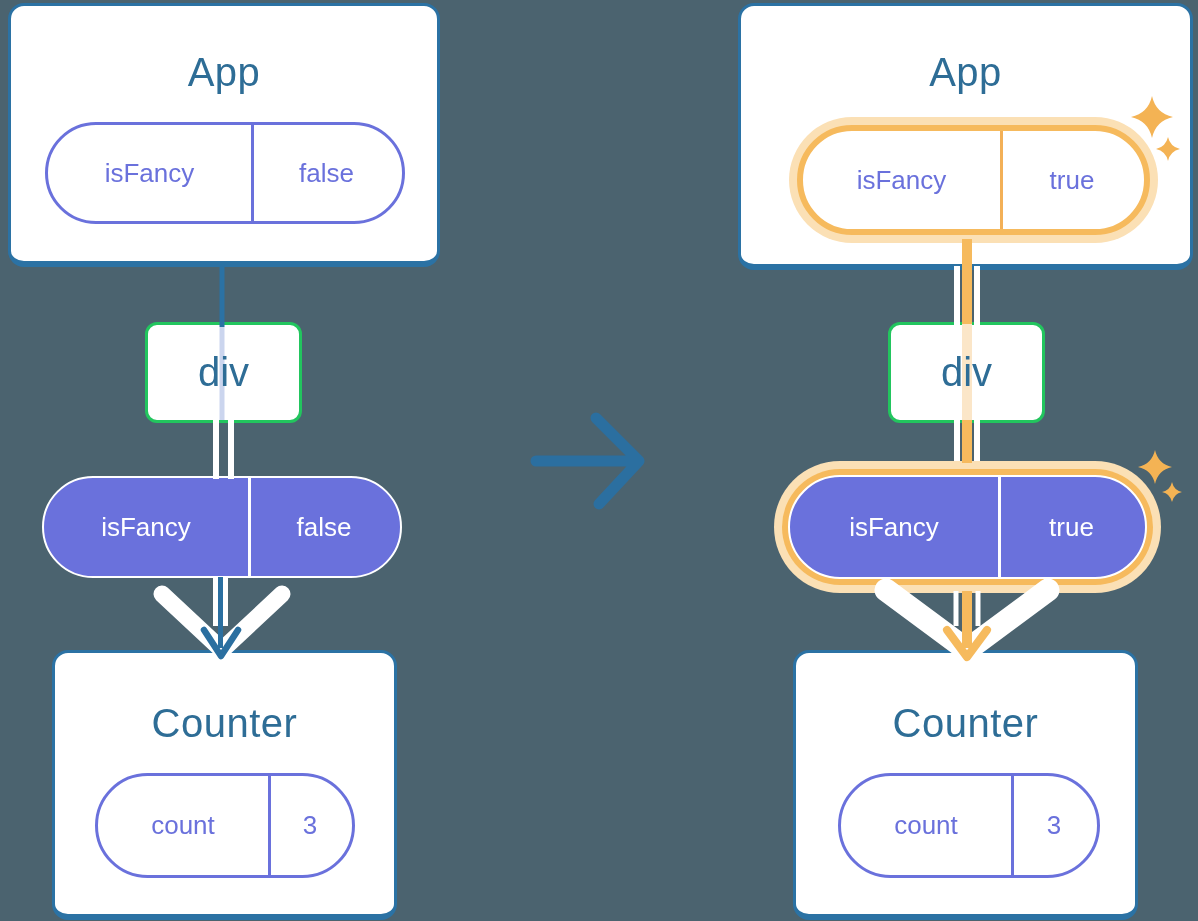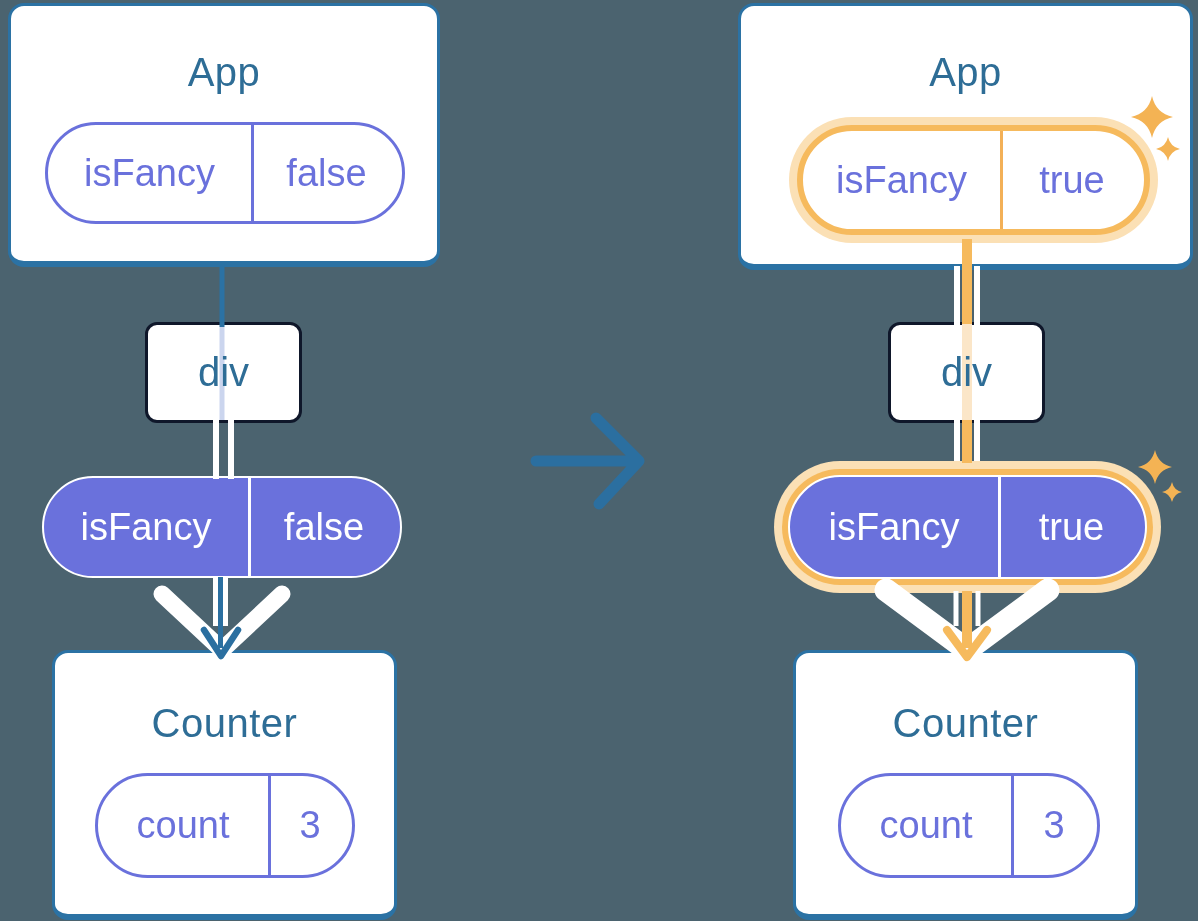--- a/index.html
+++ b/index.html
@@ -9,27 +9,27 @@
   }
   .card{
     position:absolute;background:#fff;border:3px solid #2B72A4;
     border-bottom-width:6px;border-radius:16px;box-sizing:border-box;
   }
   .card-title{
     position:absolute;left:0;right:0;text-align:center;
     font-size:40px;color:#2E6D96;letter-spacing:.5px;
   }
   .nodebox{
-    position:absolute;background:#fff;border:3px solid #0f172a;
+    position:absolute;background:#fff;border:3px solid #22c55e;
     border-radius:12px;box-sizing:border-box;
     display:flex;align-items:center;justify-content:center;
     font-size:40px;color:#2E6D96;
   }
   .nodebox span{position:relative;z-index:3;}
-  .pill{position:absolute;box-sizing:border-box;font-size:38px;}
+  .pill{position:absolute;box-sizing:border-box;font-size:26px;}
   .pill-outline{background:#fff;border:3px solid #6A71DC;border-radius:60px;color:#6A71DC;}
   .pill-solid{background:#6A71DC;border:2px solid #fff;border-radius:60px;color:#fff;}
   .pill-hl-outline{
     background:#fff;border:6px solid #F6BA5D;border-radius:60px;color:#6A71DC;
     box-shadow:0 0 0 8px #FBE0B5;
   }
   .pill-hl-solid{
     background:#6A71DC;border:2px solid #fff;border-radius:60px;color:#fff;
     box-shadow:0 0 0 6px #F6BA5D,0 0 0 14px #FBE0B5;
   }

